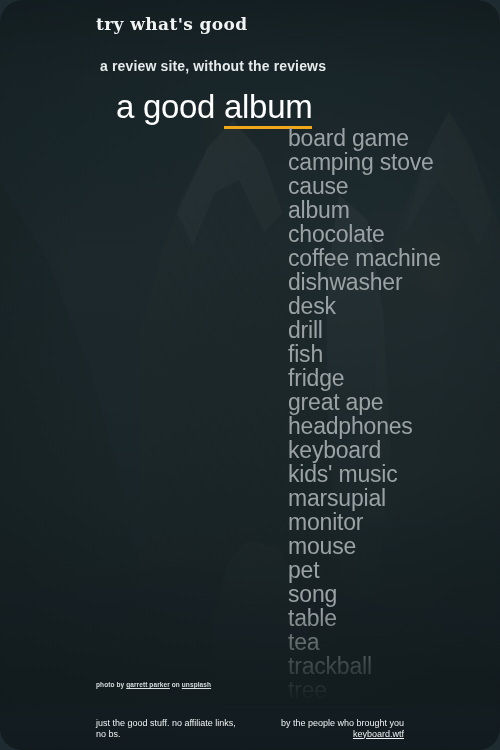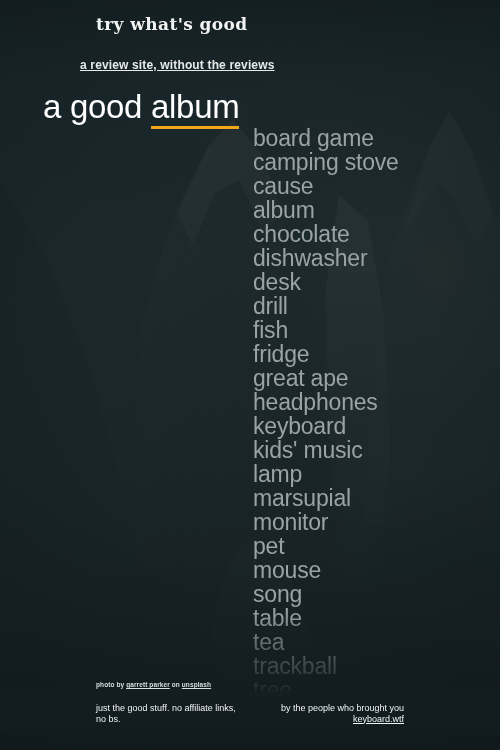--- a/index.html
+++ b/index.html
@@ -10,20 +10,21 @@
     background:#1e2b30;
     font-family:"Liberation Sans", sans-serif;
   }
 
   
   #page {
     position:relative;
     width:500px; height:750px;
     overflow:hidden;
     background:#000000;
+    border-radius:22px;
   }
 
   .photo-layer {
     position:absolute; inset:0;
     overflow:hidden;
   }
 
   
   .photo-sky {
     position:absolute; inset:0;
@@ -153,34 +154,33 @@
     left:96px; top:14px;
     font-family:"DejaVu Serif", "Liberation Serif", serif;
     font-weight:700;
     font-size:17px;
     letter-spacing:.4px;
     color:#f2f4f4;
   }
 
   .tagline {
     position:absolute;
-    left:80px; top:58px;
-    font-size:12px;
+    left:100px; top:58px;
+    font-size:14px;
     font-weight:600;
     letter-spacing:.15px;
     color:#e6eaea;
-    text-decoration:underline;
   }
 
   
   .headline {
     position:absolute;
     left:0; top:88px;
     width:100%;
-    padding-left:43px;
+    padding-left:116px;
     font-size:33px;
     font-weight:400;
     color:#ffffff;
     letter-spacing:-.3px;
     white-space:nowrap;
   }
   .headline .prefix { color:#ffffff; }
   .headline .keyword {
     color:#ffffff;
     border-bottom:3px solid #f0a818;
@@ -195,39 +195,40 @@
     list-style:none;
     -webkit-mask-image:linear-gradient(180deg, #000 0%, #000 84%, rgba(0,0,0,.35) 93%, rgba(0,0,0,0) 100%);
             mask-image:linear-gradient(180deg, #000 0%, #000 84%, rgba(0,0,0,.35) 93%, rgba(0,0,0,0) 100%);
   }
   .noun-list li {
     font-size:23px;
     line-height:24px;
     color:#9ba2a5;
     letter-spacing:-.2px;
     white-space:nowrap;
+    margin-left:35px;
   }
 
   .photo-credit {
     position:absolute;
     left:96px; top:681px;
     font-size:6.5px;
     font-weight:600;
     color:#d9dede;
     letter-spacing:.1px;
   }
   .photo-credit a {
     color:#d9dede;
     text-decoration:underline;
   }
 
   
   .footer {
     position:absolute;
-    left:0; bottom:16px;
+    left:0; bottom:1px;
     width:100%; height:44px;
     background:linear-gradient(180deg, rgba(20,30,34,.55) 0%, rgba(19,28,32,.86) 40%, rgba(18,27,31,.94) 100%);
     z-index:6;
   }
   .footer-left {
     position:absolute;
     left:96px; top:13px;
     width:148px;
     font-size:9px;
     line-height:10.5px;
@@ -281,34 +282,34 @@
     <h1 class="headline">
       <span class="prefix">a good </span><span class="keyword">album</span>
     </h1>
 
     <ul class="noun-list" id="noun-list">
         <li>board game</li>
         <li>camping stove</li>
         <li>cause</li>
         <li>album</li>
         <li>chocolate</li>
+        <li>coffee machine</li>
         <li>dishwasher</li>
         <li>desk</li>
         <li>drill</li>
         <li>fish</li>
         <li>fridge</li>
         <li>great ape</li>
         <li>headphones</li>
         <li>keyboard</li>
         <li>kids' music</li>
-        <li>lamp</li>
         <li>marsupial</li>
         <li>monitor</li>
+        <li>mouse</li>
         <li>pet</li>
-        <li>mouse</li>
         <li>song</li>
         <li>table</li>
         <li>tea</li>
         <li>trackball</li>
         <li>tree</li>
       </ul>
 
     <div class="photo-credit">
       <span>photo by </span><a href="#">garrett parker</a><span> on </span><a href="#">unsplash</a>
     </div>

